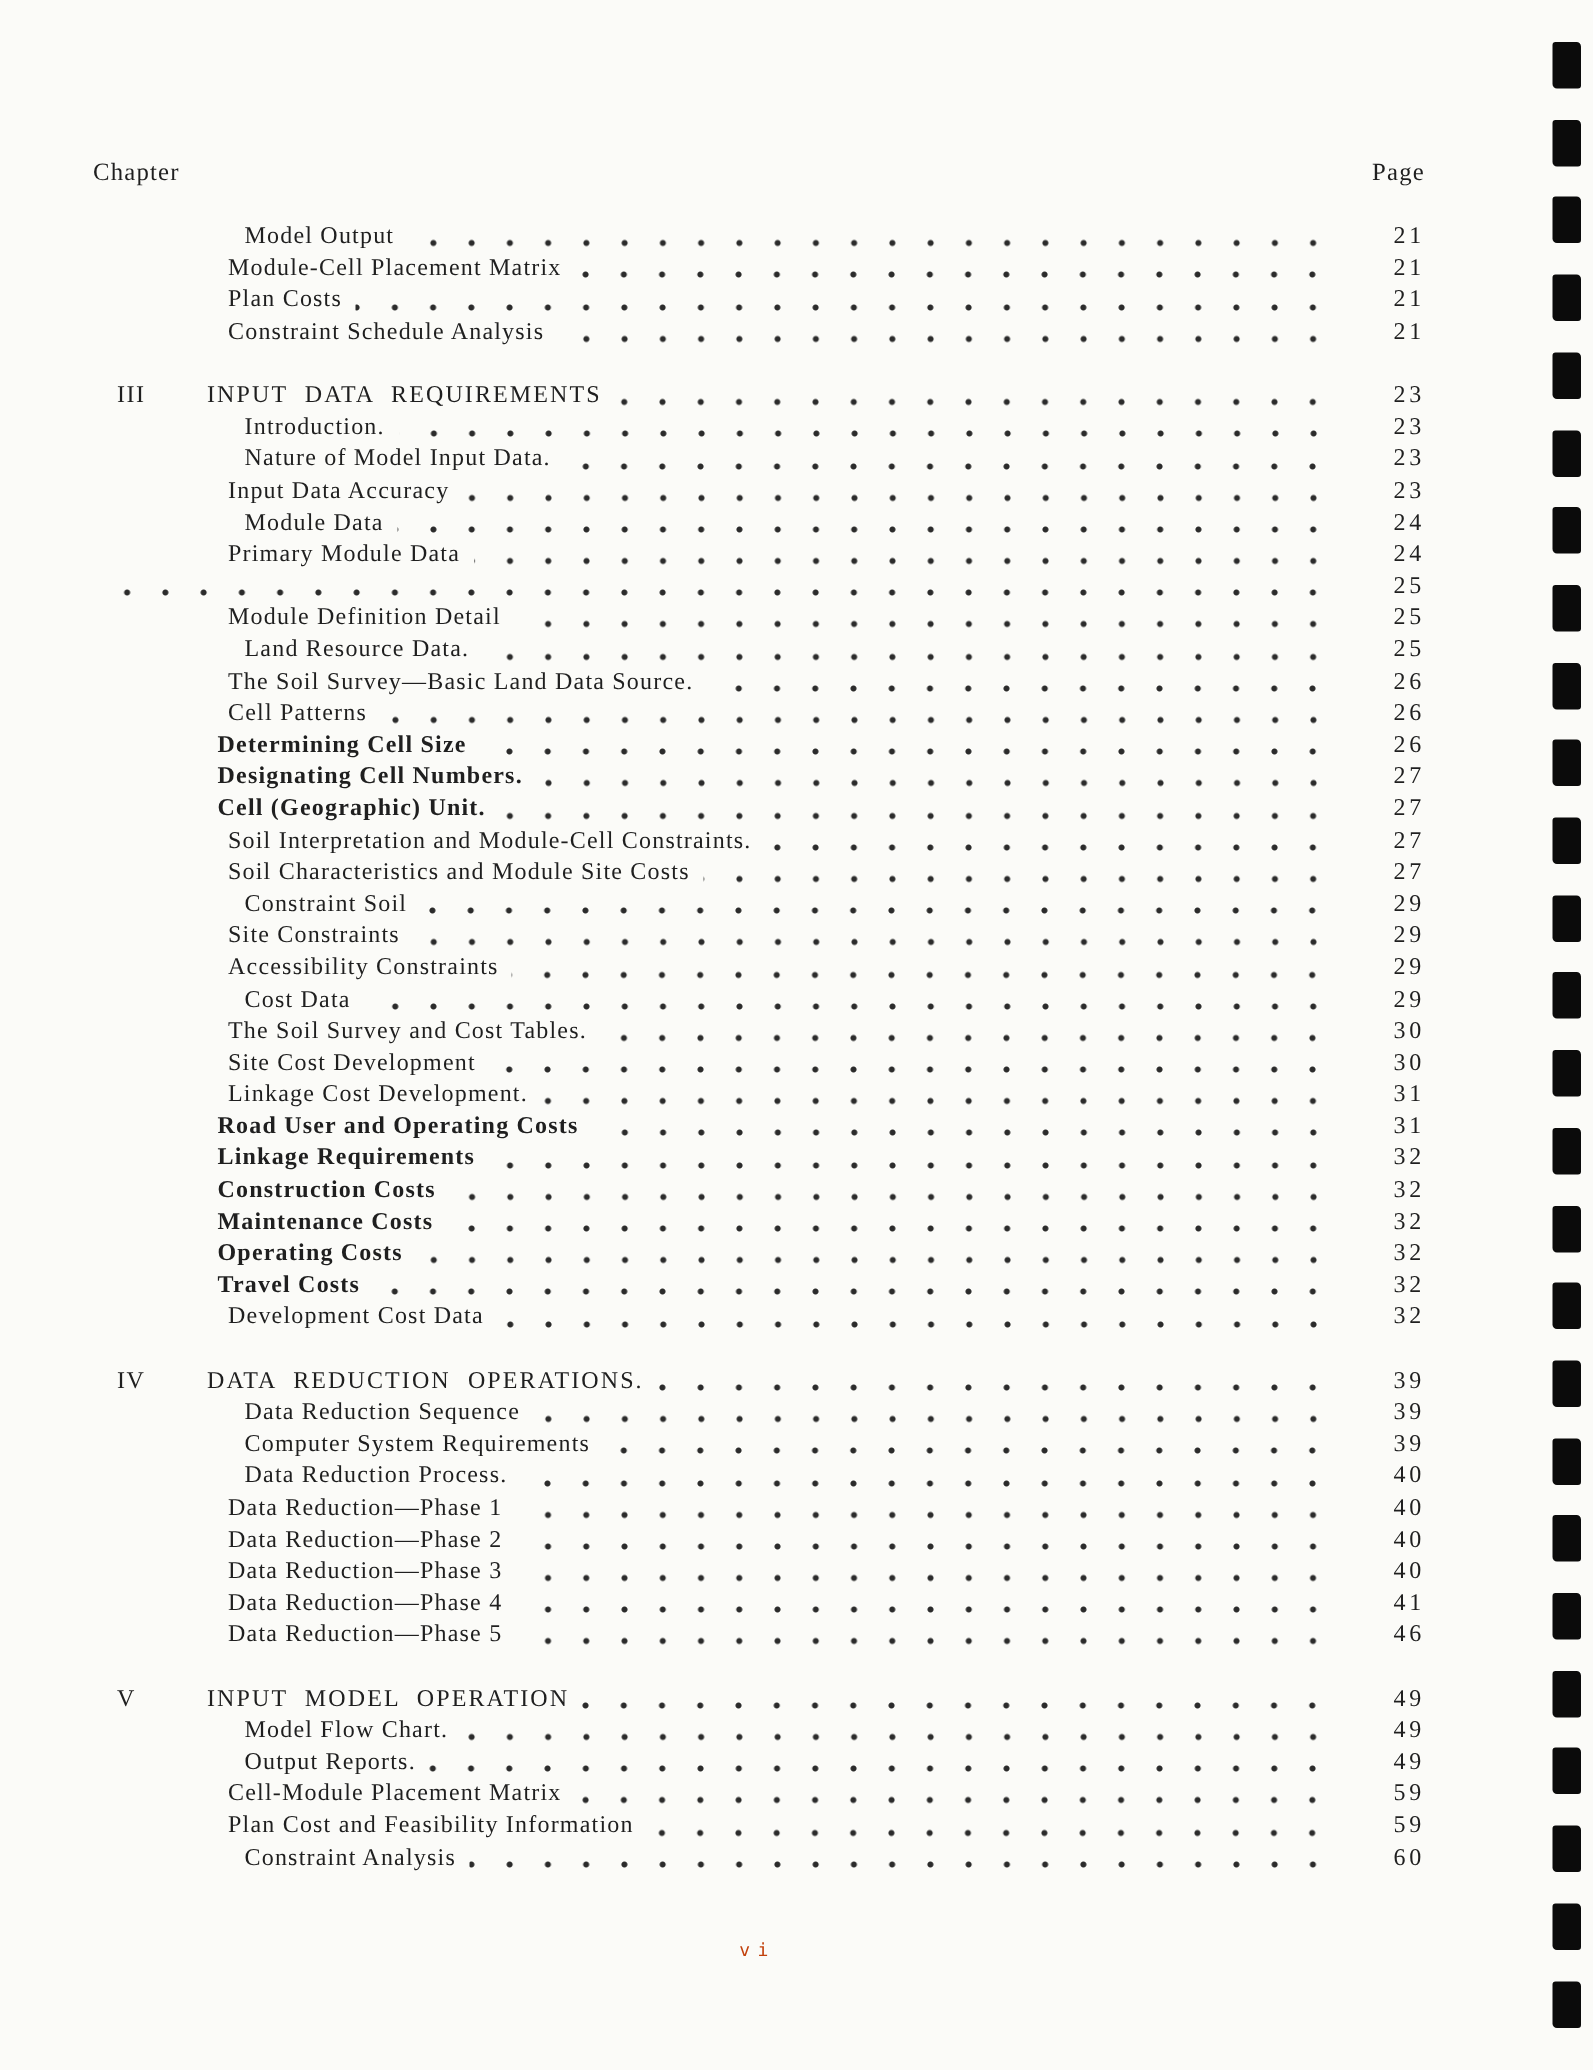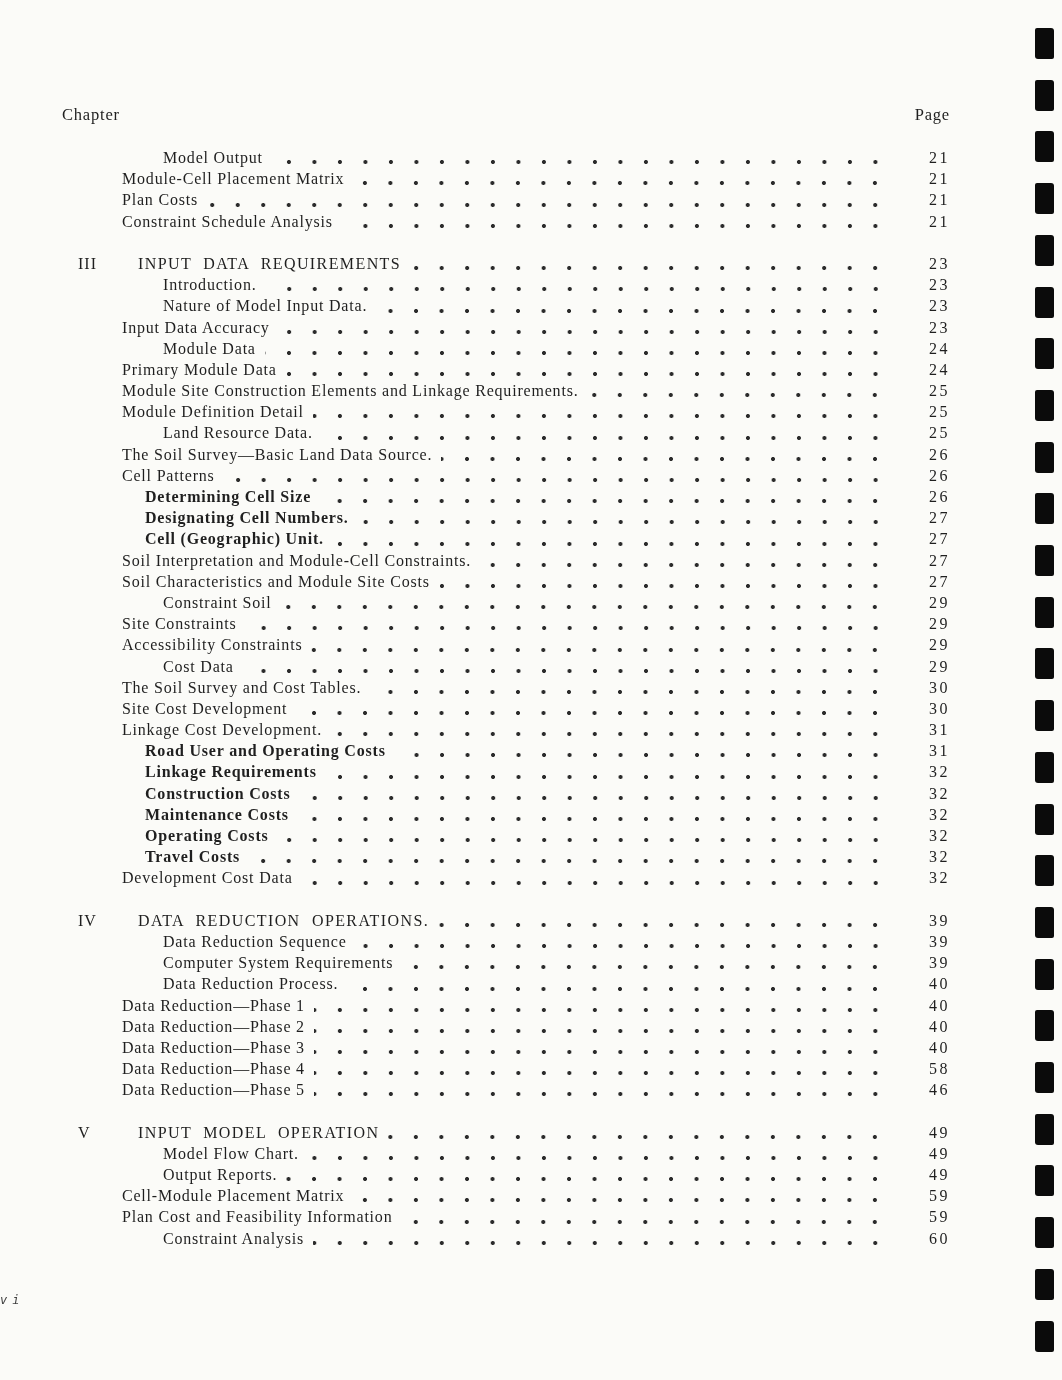--- a/index.html
+++ b/index.html
@@ -48,21 +48,21 @@
     word-spacing: 6px;
   }
   .numeral {
     position: absolute;
     left: 16px;
     top: 0;
     letter-spacing: 1px;
   }
   .indent-0 .entry-text { margin-left: 76px; }
   .indent-1 .entry-text { margin-left: 101px; }
-  .indent-2 .entry-text { margin-left: 60px; }
+  .indent-2 .entry-text { margin-left: 90px; }
   .indent-3 .entry-text { margin-left: 83px; font-weight: bold; }
   .entry-text { flex: 0 0 auto; text-align: center; }
   .leader {
     flex: 1 1 auto;
     min-width: 0;
     margin-left: 9px;
     background-image: radial-gradient(circle, #2b2b2b 1.7px, rgba(0,0,0,0) 2.3px);
     background-size: 25.5px 10px;
     background-repeat: repeat-x;
     background-position: right 2px bottom 1px;
@@ -72,26 +72,25 @@
     width: 60px;
     text-align: right;
     letter-spacing: 2.5px;
   }
   .spacer { height: 21.2px; }
   .folio {
     position: absolute;
     left: 0;
     top: 1293px;
     width: 1010px;
-    text-align: left;
+    text-align: center;
     font-family: "DejaVu Sans Mono", monospace;
     font-size: 12px;
     letter-spacing: 5px;
-    color: #404040;
-    font-style: italic;
+    color: #c2410c;
   }
   .marks {
     position: absolute;
     top: 0;
     right: 0;
     width: 62px;
     height: 1380px;
     pointer-events: none;
   }
   .mark {
@@ -158,21 +157,20 @@
         <span class="entry-text">Module Data</span>
         <span class="leader"></span>
         <span class="pagenum">24</span>
       </div>
       <div class="toc-row indent-2">
         <span class="entry-text">Primary Module Data</span>
         <span class="leader"></span>
         <span class="pagenum">24</span>
       </div>
       <div class="toc-row indent-2">
-        <span class="entry-text">Module Site Construction Elements and Linkage Requirements.</span>
         <span class="leader"></span>
         <span class="pagenum">25</span>
       </div>
       <div class="toc-row indent-2">
         <span class="entry-text">Module Definition Detail</span>
         <span class="leader"></span>
         <span class="pagenum">25</span>
       </div>
       <div class="toc-row indent-1">
         <span class="entry-text">Land Resource Data.</span>
@@ -317,21 +315,21 @@
         <span class="pagenum">40</span>
       </div>
       <div class="toc-row indent-2">
         <span class="entry-text">Data Reduction—Phase 3</span>
         <span class="leader"></span>
         <span class="pagenum">40</span>
       </div>
       <div class="toc-row indent-2">
         <span class="entry-text">Data Reduction—Phase 4</span>
         <span class="leader"></span>
-        <span class="pagenum">58</span>
+        <span class="pagenum">41</span>
       </div>
       <div class="toc-row indent-2">
         <span class="entry-text">Data Reduction—Phase 5</span>
         <span class="leader"></span>
         <span class="pagenum">46</span>
       </div>
       <div class="spacer"></div>
       <div class="toc-row indent-0 caps">
         <span class="numeral">V</span>
         <span class="entry-text">INPUT MODEL OPERATION</span>

